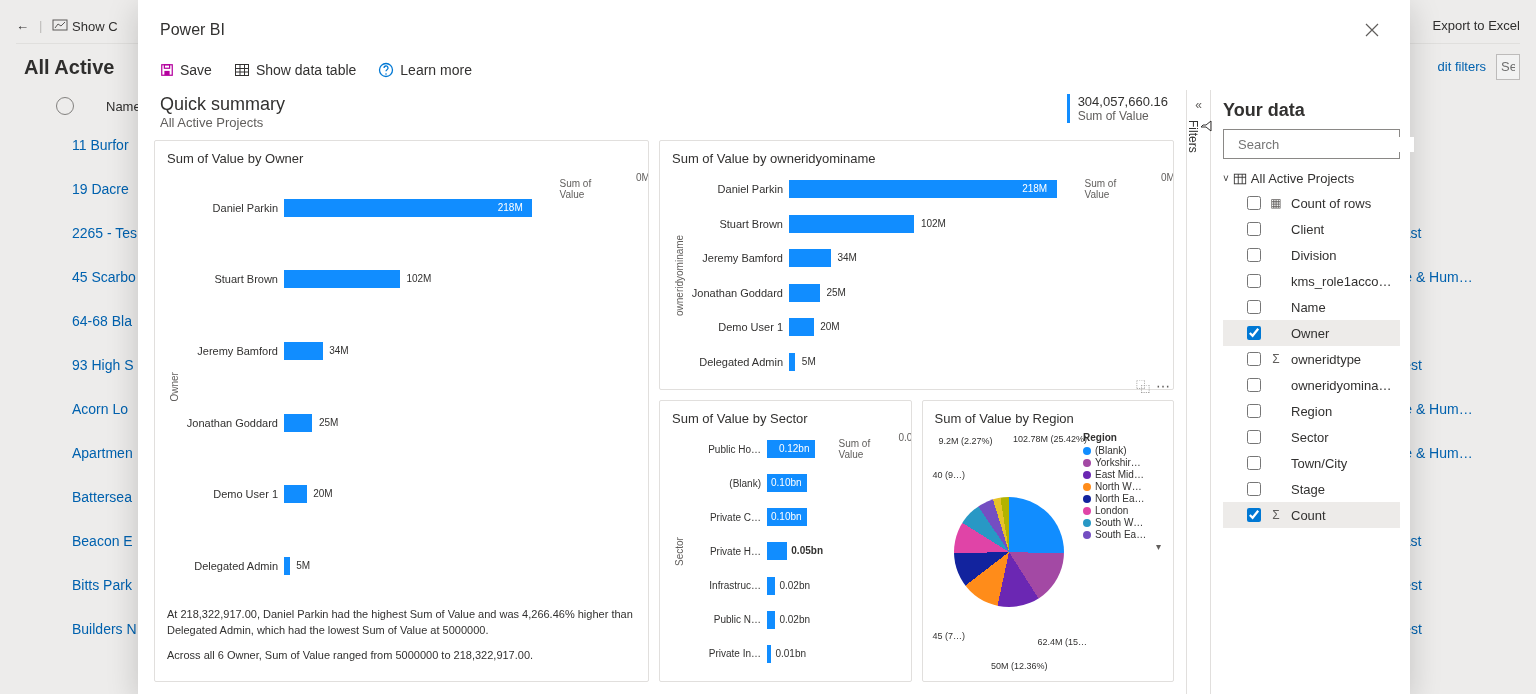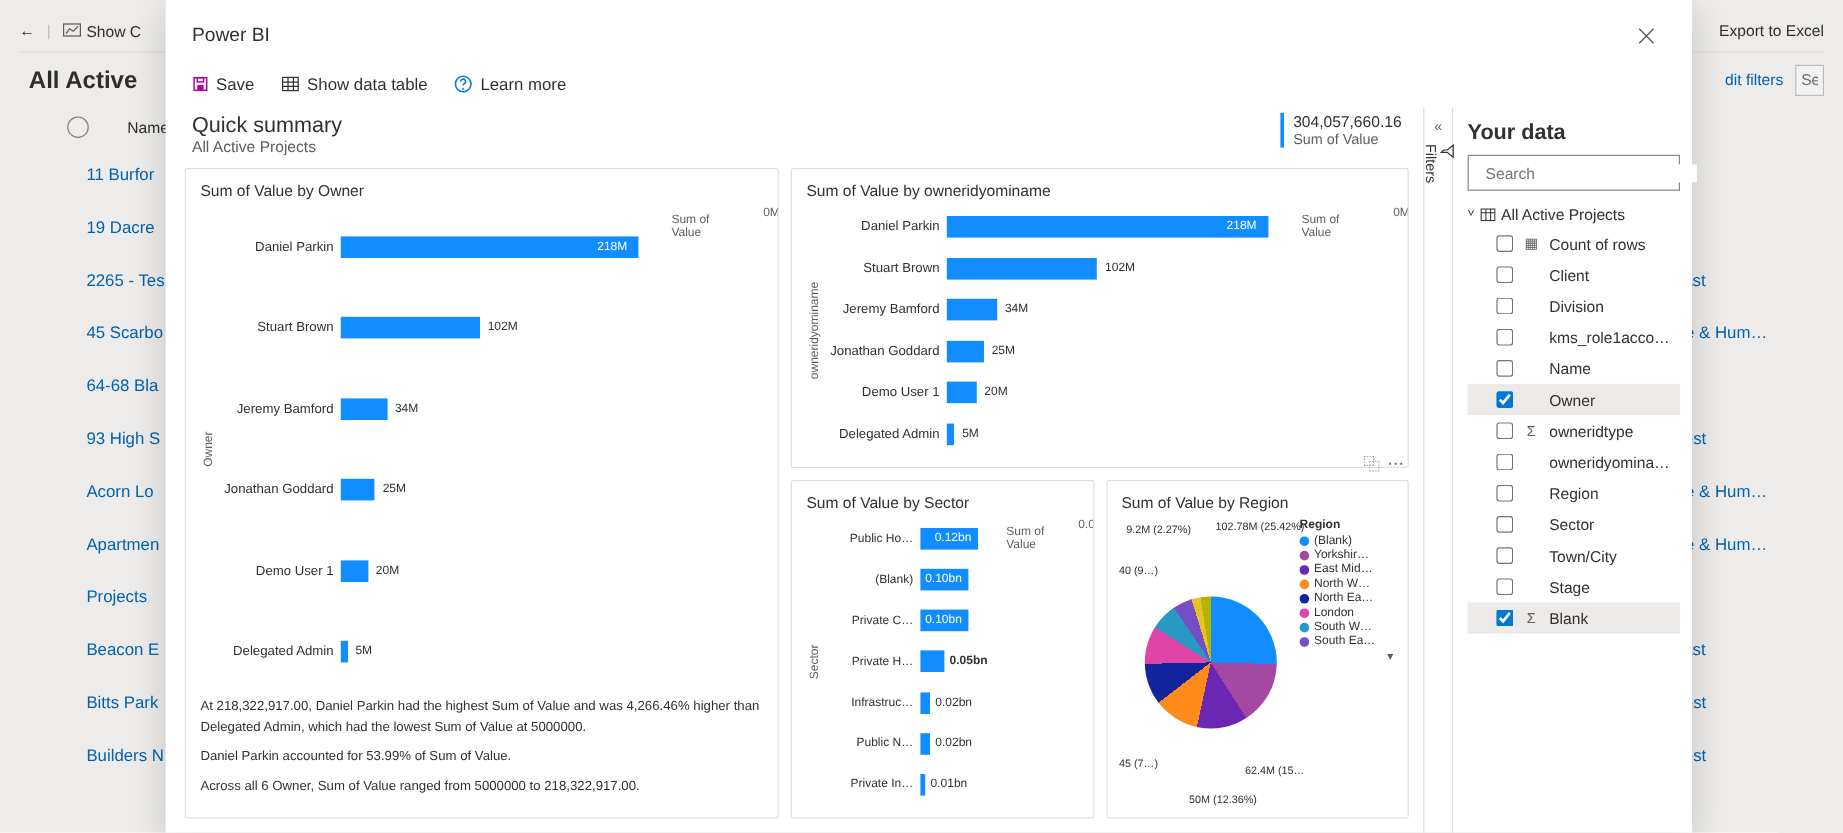--- a/index.html
+++ b/index.html
@@ -168,21 +168,21 @@
       </div>
       <div class="bg-row">
         <a>Acorn Lo</a>
         <span class="rgn">rkshire &amp; Hum…</span>
       </div>
       <div class="bg-row">
         <a>Apartmen</a>
         <span class="rgn">rkshire &amp; Hum…</span>
       </div>
       <div class="bg-row">
-        <a>Projects</a>
+        <a>Battersea</a>
         <span class="rgn">ndon</span>
       </div>
       <div class="bg-row">
         <a>Beacon E</a>
         <span class="rgn">uth East</span>
       </div>
       <div class="bg-row">
         <a>Bitts Park</a>
         <span class="rgn">rth West</span>
       </div>
@@ -297,21 +297,20 @@
                   <span class="xlabel">Sum of Value</span>
                   <span class="tick" style="left: calc(0% + 102px);">0M</span>
                   <span class="tick" style="left: calc(21.25% + 102px);">50M</span>
                   <span class="tick" style="left: calc(42.5% + 102px);">100M</span>
                   <span class="tick" style="left: calc(63.75% + 102px);">150M</span>
                 </div>
             </div>
           </div>
           <div class="insights" id="insights">
               <p>At 218,322,917.00, Daniel Parkin had the highest Sum of Value and was 4,266.46% higher than Delegated Admin, which had the lowest Sum of Value at 5000000.</p>
-              <p>Daniel Parkin accounted for 53.99% of Sum of Value.</p>
               <p>Across all 6 Owner, Sum of Value ranged from 5000000 to 218,322,917.00.</p>
             </div>
         </div>
 
         <div class="card">
           <div class="card-title">Sum of Value by owneridyominame</div>
           <div class="hbar-chart">
             <div class="hbar-ylabel">owneridyominame</div>
             <div class="hbar-body">
               <div class="hbar-rows" id="bars-yomi">
@@ -578,19 +577,19 @@
               <span class="fld-name">Town/City</span>
             </div>
             <div class="field-row">
               <input type="checkbox" style="">
               <span class="fld-icon"></span>
               <span class="fld-name">Stage</span>
             </div>
             <div class="field-row sel">
               <input type="checkbox" checked="" style="">
               <span class="fld-icon">Σ</span>
-              <span class="fld-name">Blank</span>
+              <span class="fld-name">Count</span>
             </div>
           </div>
       </div>
     </div>
   </div>
 </div>
 
 </body></html>

